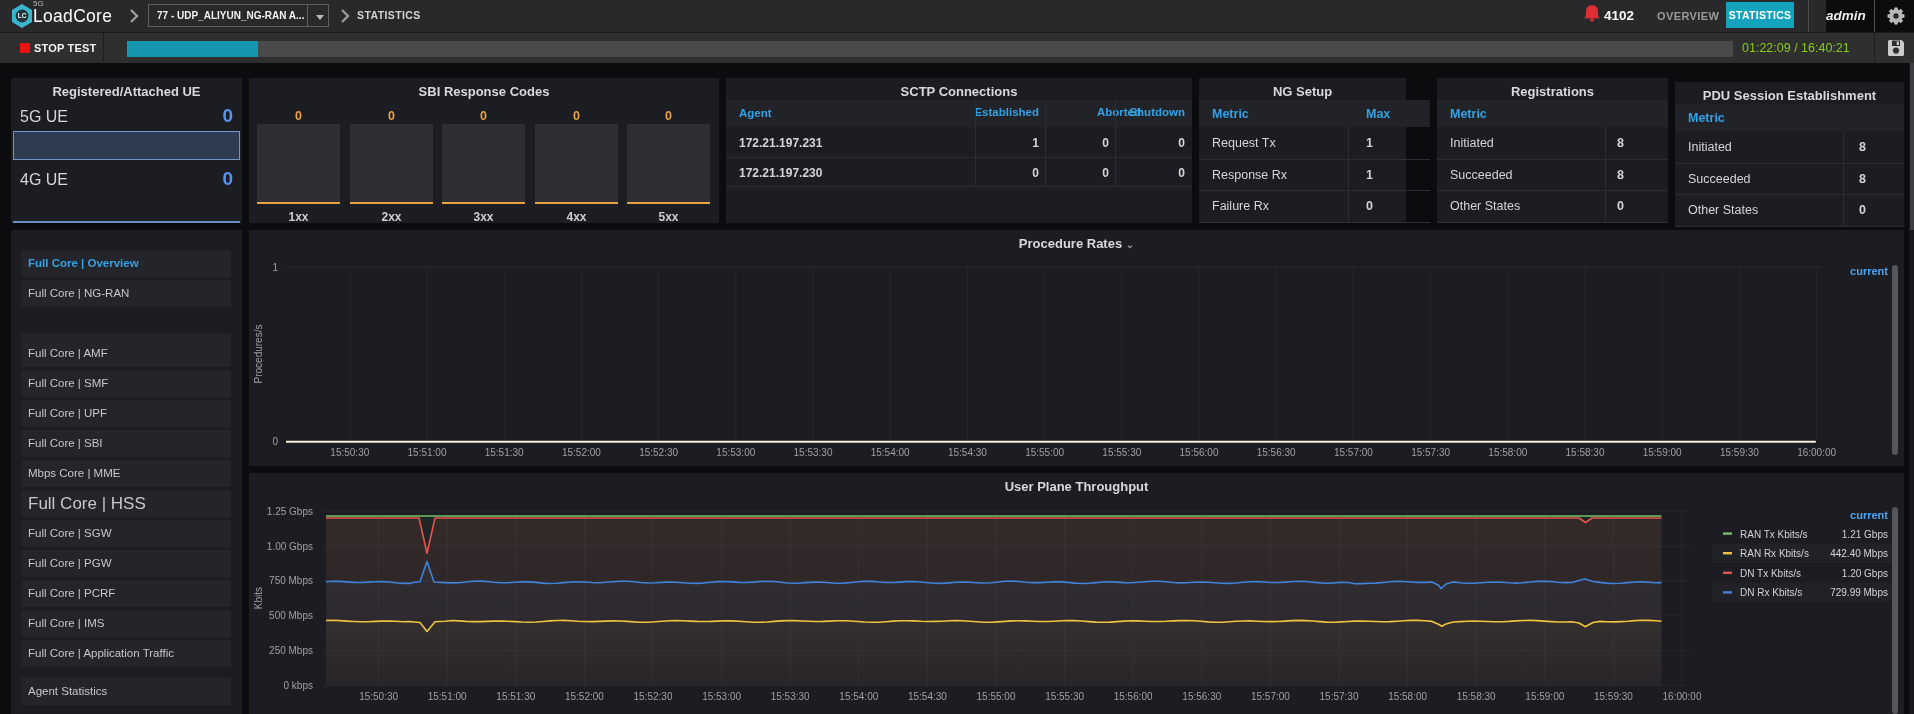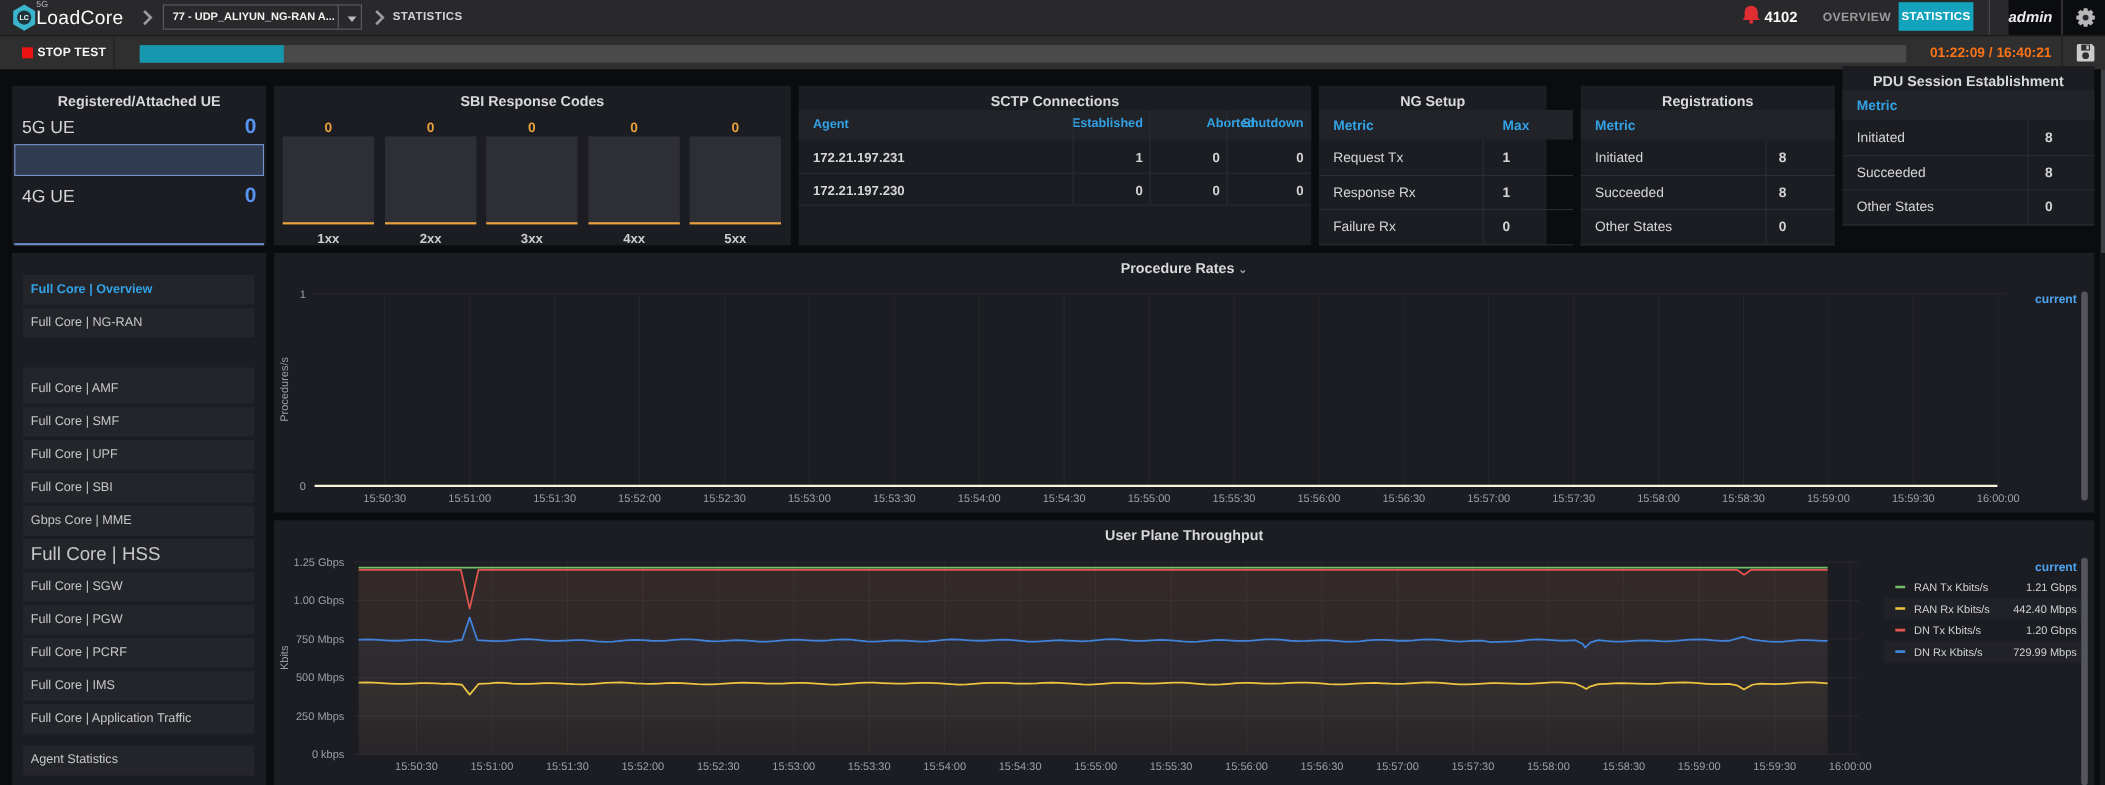--- a/index.html
+++ b/index.html
@@ -45,21 +45,21 @@
       <circle cx="9" cy="9" r="2.7" fill="#29292c"></circle>
     </svg>
 </div>
 <div class="abs" style="left:0;top:32px;width:1914px;height:31px;background:#302f30;border-top:1px solid #1a1a1a;">
 <div class="abs" style="left:20px;top:10px;width:10px;height:10px;background:#ec1313;"></div>
 <div class="abs" style="left:34px;top:9px;font-size:11px;font-weight:bold;color:#f4f4f5;letter-spacing:0.2px;">STOP TEST</div>
 <div class="abs" style="left:103px;top:0;width:1px;height:31px;background:#1f1f1f;"></div>
 <div class="abs" style="left:127px;top:8px;width:1606px;height:16px;background:#4a4a4b;">
       <div class="abs" style="left:0;top:0;width:131px;height:16px;background:#1697ad;"></div>
     </div>
-<div class="abs" style="left:1742px;top:8px;width:123px;text-align:right;font-size:12.5px;font-weight:bold;color:#f97316;">01:22:09 / 16:40:21</div>
+<div class="abs" style="left:1742px;top:8px;width:123px;text-align:left;font-size:12.5px;font-weight:normal;color:#84cc16;">01:22:09 / 16:40:21</div>
 <div class="abs" style="left:1874px;top:0;width:1px;height:31px;background:#1f1f1f;"></div>
 <svg width="20" height="20" style="left:1887px;top:6px">
       <path d="M1 2.5 A1.5 1.5 0 0 1 2.5 1 L14.5 1 L17 3.5 L17 15.5 A1.5 1.5 0 0 1 15.5 17 L2.5 17 A1.5 1.5 0 0 1 1 15.5 Z" fill="#cbcbcd"></path>
       <rect x="5" y="1.5" width="8" height="5.5" fill="#302f30"></rect>
       <rect x="9.7" y="2.4" width="2.2" height="3.6" fill="#cbcbcd"></rect>
       <circle cx="9" cy="11.6" r="3.1" fill="#302f30"></circle>
     </svg>
 </div>
 <div class="panel" style="left:11px;top:78px;width:231px;height:145px;">
 <div class="ptitle">Registered/Attached UE</div>
@@ -133,21 +133,21 @@
     <div class="abs" style="left:180px;top:58px;font-size:12.5px;font-weight:bold;color:#d4d5d7;">8</div>
     <div class="abs" style="left:0;top:81px;width:231px;height:1px;background:#2b2d33;"></div>
     <div class="abs" style="left:13px;top:90px;font-size:12.5px;color:#d4d5d7;">Succeeded</div>
     <div class="abs" style="left:180px;top:90px;font-size:12.5px;font-weight:bold;color:#d4d5d7;">8</div>
     <div class="abs" style="left:0;top:112px;width:231px;height:1px;background:#2b2d33;"></div>
     <div class="abs" style="left:13px;top:121px;font-size:12.5px;color:#d4d5d7;">Other States</div>
     <div class="abs" style="left:180px;top:121px;font-size:12.5px;font-weight:bold;color:#d4d5d7;">0</div>
     <div class="abs" style="left:0;top:144px;width:231px;height:1px;background:#2b2d33;"></div>
     <div class="abs" style="left:168px;top:49px;width:1px;height:95px;background:#2b2d33;"></div>
 </div>
-<div class="panel" style="left:1675px;top:60px;width:229px;height:145px;">
+<div class="panel" style="left:1675px;top:82px;width:229px;height:145px;">
 <div class="ptitle">PDU Session Establishment</div>
 <div class="abs" style="left:0;top:22px;width:229px;height:27px;background:#212329;"></div>
     <div class="abs" style="left:13px;top:29px;font-size:12.5px;font-weight:bold;color:#33a2e5;">Metric</div>
     <div class="abs" style="left:13px;top:58px;font-size:12.5px;color:#d4d5d7;">Initiated</div>
     <div class="abs" style="left:184px;top:58px;font-size:12.5px;font-weight:bold;color:#d4d5d7;">8</div>
     <div class="abs" style="left:0;top:81px;width:229px;height:1px;background:#2b2d33;"></div>
     <div class="abs" style="left:13px;top:90px;font-size:12.5px;color:#d4d5d7;">Succeeded</div>
     <div class="abs" style="left:184px;top:90px;font-size:12.5px;font-weight:bold;color:#d4d5d7;">8</div>
     <div class="abs" style="left:0;top:112px;width:229px;height:1px;background:#2b2d33;"></div>
     <div class="abs" style="left:13px;top:121px;font-size:12.5px;color:#d4d5d7;">Other States</div>
@@ -156,21 +156,21 @@
     <div class="abs" style="left:168px;top:49px;width:1px;height:95px;background:#2b2d33;"></div>
 </div>
 <div class="panel" style="left:11px;top:230px;width:231px;height:484px;">
     <div class="abs" style="left:10px;top:20px;width:210px;height:27px;background:#24252a;font-size:11.5px;color:#33a2e5;font-weight:bold;line-height:27px;padding-left:7px;">Full Core | Overview</div>
     <div class="abs" style="left:10px;top:50px;width:210px;height:27px;background:#24252a;font-size:11.5px;color:#c6c7c9;line-height:27px;padding-left:7px;">Full Core | NG-RAN</div>
     <div class="abs" style="left:10px;top:80px;width:210px;height:27px;background:#24252a;font-size:11.5px;color:#c6c7c9;line-height:27px;padding-left:7px;margin-top:24px;">Full Core | RAN</div>
     <div class="abs" style="left:10px;top:110px;width:210px;height:27px;background:#24252a;font-size:11.5px;color:#c6c7c9;line-height:27px;padding-left:7px;">Full Core | AMF</div>
     <div class="abs" style="left:10px;top:140px;width:210px;height:27px;background:#24252a;font-size:11.5px;color:#c6c7c9;line-height:27px;padding-left:7px;">Full Core | SMF</div>
     <div class="abs" style="left:10px;top:170px;width:210px;height:27px;background:#24252a;font-size:11.5px;color:#c6c7c9;line-height:27px;padding-left:7px;">Full Core | UPF</div>
     <div class="abs" style="left:10px;top:200px;width:210px;height:27px;background:#24252a;font-size:11.5px;color:#c6c7c9;line-height:27px;padding-left:7px;">Full Core | SBI</div>
-    <div class="abs" style="left:10px;top:230px;width:210px;height:27px;background:#24252a;font-size:11.5px;color:#c6c7c9;line-height:27px;padding-left:7px;">Gbps Core | MME</div>
+    <div class="abs" style="left:10px;top:230px;width:210px;height:27px;background:#24252a;font-size:11.5px;color:#c6c7c9;line-height:27px;padding-left:7px;">Mbps Core | MME</div>
     <div class="abs" style="left:10px;top:260px;width:210px;height:27px;background:#24252a;font-size:17px;color:#c6c7c9;line-height:27px;padding-left:7px;">Full Core | HSS</div>
     <div class="abs" style="left:10px;top:290px;width:210px;height:27px;background:#24252a;font-size:11.5px;color:#c6c7c9;line-height:27px;padding-left:7px;">Full Core | SGW</div>
     <div class="abs" style="left:10px;top:320px;width:210px;height:27px;background:#24252a;font-size:11.5px;color:#c6c7c9;line-height:27px;padding-left:7px;">Full Core | PGW</div>
     <div class="abs" style="left:10px;top:350px;width:210px;height:27px;background:#24252a;font-size:11.5px;color:#c6c7c9;line-height:27px;padding-left:7px;">Full Core | PCRF</div>
     <div class="abs" style="left:10px;top:380px;width:210px;height:27px;background:#24252a;font-size:11.5px;color:#c6c7c9;line-height:27px;padding-left:7px;">Full Core | IMS</div>
     <div class="abs" style="left:10px;top:410px;width:210px;height:27px;background:#24252a;font-size:11.5px;color:#c6c7c9;line-height:27px;padding-left:7px;">Full Core | Application Traffic</div>
     <div class="abs" style="left:10px;top:448px;width:210px;height:27px;background:#24252a;font-size:11.5px;color:#c6c7c9;line-height:27px;padding-left:7px;">Agent Statistics</div>
   </div>
 <div class="panel" style="left:249px;top:230px;width:1655px;height:236px;">
 <div class="ptitle">Procedure Rates <span style="color:#9a9b9e;font-size:10px;">⌄</span></div>

